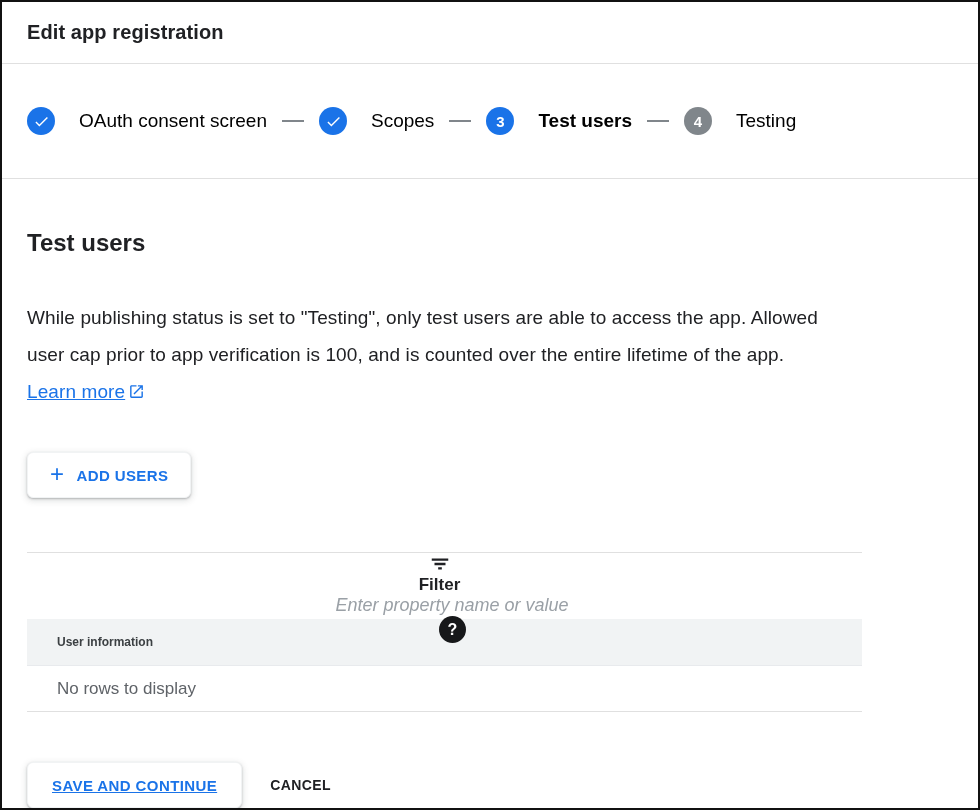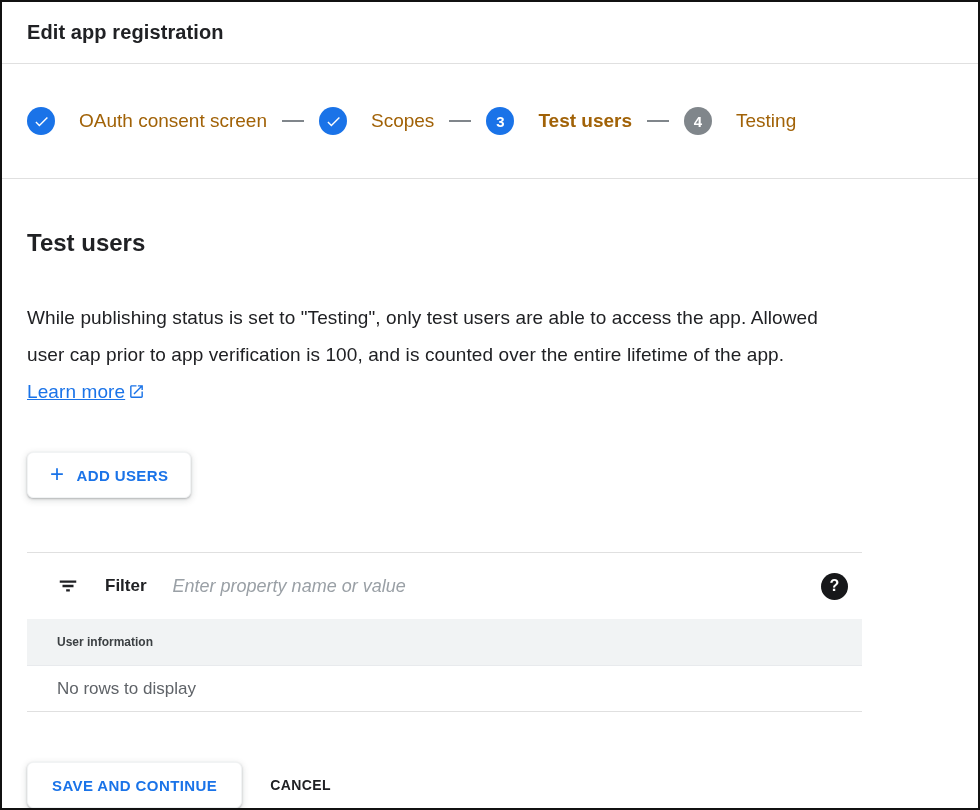--- a/index.html
+++ b/index.html
@@ -41,21 +41,21 @@
     width: 28px; height: 28px; border-radius: 50%;
     display: flex; align-items: center; justify-content: center;
     flex: 0 0 28px;
     color: #fff; font-size: 15px; font-weight: 600;
   }
   .step-circle.complete, .step-circle.current { background: #1a73e8; }
   .step-circle.upcoming { background: #80868b; }
   .step-circle svg { width: 17px; height: 17px; display: block; }
   .step-label {
     margin-left: 24px;
-    font-size: 19px; color: #a16207; white-space: nowrap;
+    font-size: 19px; color: #000000; white-space: nowrap;
   }
   .step-label.current { font-weight: 700; }
   .step-connector {
     width: 22px; height: 2px; background: #80868b;
     margin: 0 15px; flex: 0 0 22px;
   }
 
   
   .content { padding: 0 25px; }
   .section-heading {
@@ -93,20 +93,21 @@
     position: relative; top: -1px;
   }
 
   
   .table-card { margin-top: 54px; width: 835px; }
   .filter-row {
     display: flex; align-items: center;
     height: 67px;
     border-top: 1px solid #e0e0e0;
     padding: 0 14px 0 30px;
+    flex-direction: column;
   }
   .filter-icon { margin-right: 26px; display: flex; }
   .filter-icon svg { width: 22px; height: 22px; fill: #202124; }
   .filter-label { font-size: 17px; font-weight: 700; color: #202124; margin-right: 26px; }
   .filter-input {
     flex: 1; border: none; outline: none;
     font-family: "Liberation Sans", sans-serif;
     font-size: 18px; color: #202124; background: transparent; font-style: italic;
   }
   .filter-input::placeholder { color: #9aa0a6; opacity: 1; }
@@ -138,20 +139,21 @@
     display: flex; align-items: center;
   }
   .btn-save {
     display: inline-flex; align-items: center; justify-content: center;
     height: 46px; padding: 0 24px;
     background: #fff; border: 1px solid #f1f3f4; border-radius: 6px;
     box-shadow: 0 1px 2px rgba(60,64,67,.3), 0 2px 6px 1px rgba(60,64,67,.15);
     color: #1a73e8; font-size: 15px; font-weight: 700;
     letter-spacing: 0.4px; cursor: pointer;
     font-family: "Liberation Sans", sans-serif;
+    text-decoration: underline;
   }
   .btn-cancel {
     margin-left: 28px;
     background: none; border: none;
     color: #202124; font-size: 14px; font-weight: 700;
     letter-spacing: 0.4px; cursor: pointer;
     font-family: "Liberation Sans", sans-serif;
   }
 </style>
 </head>

